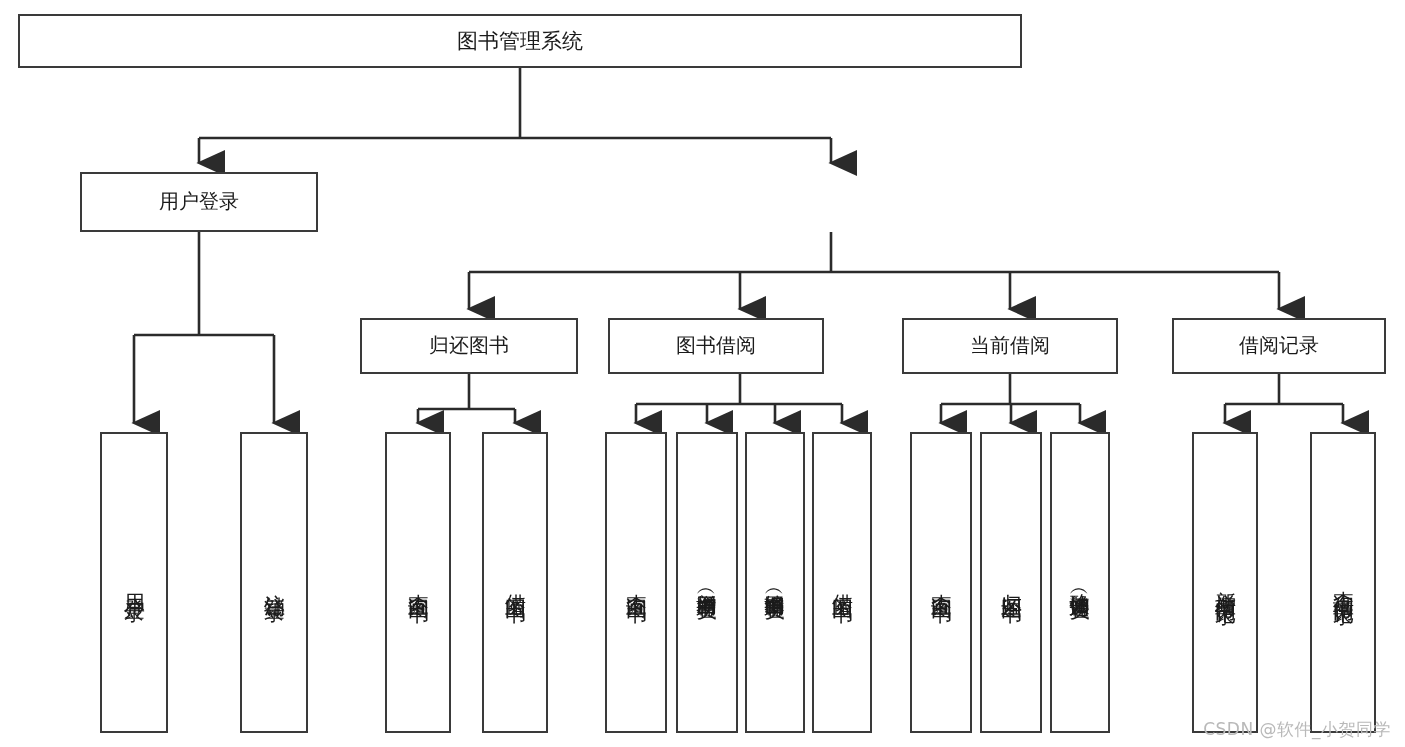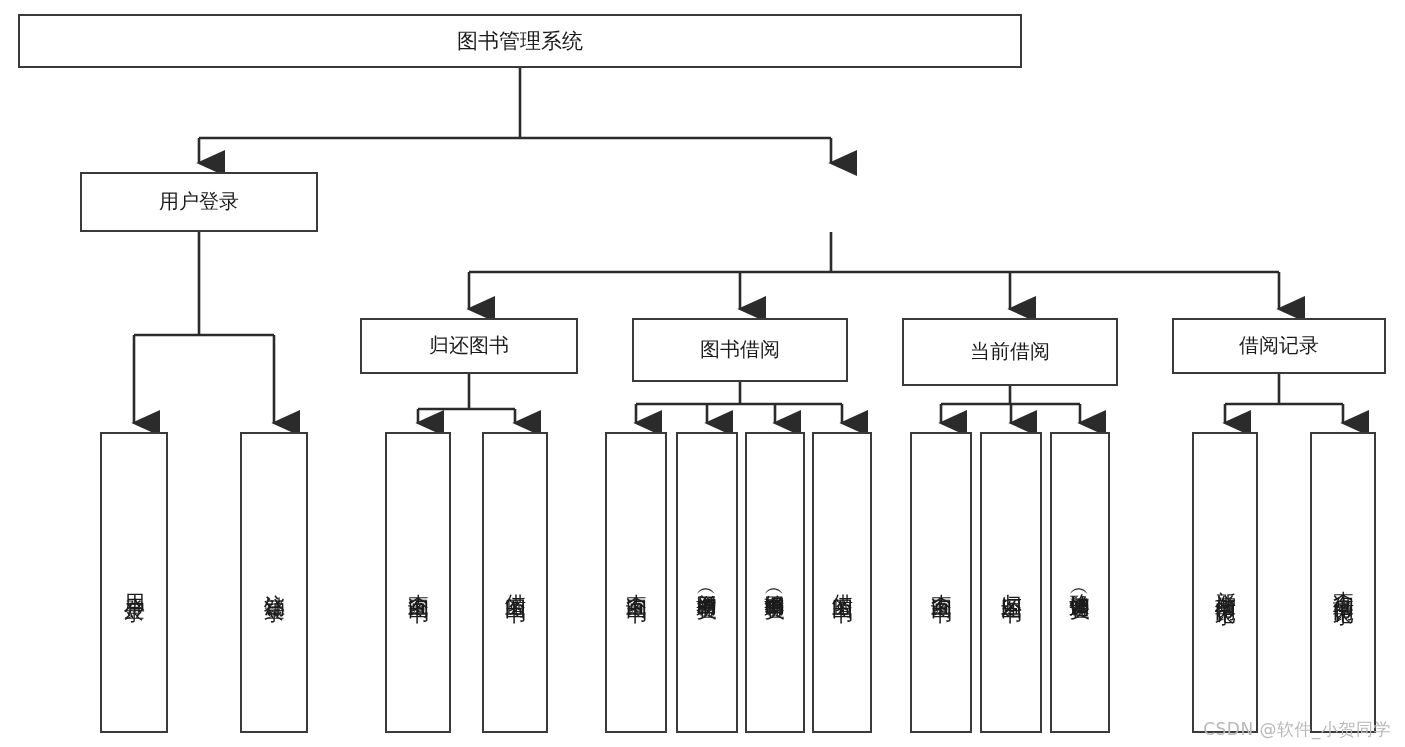--- a/index.html
+++ b/index.html
@@ -39,22 +39,22 @@
   #n-root .lbl{font-size:21px;}
 
   
   .lvl2 .lbl{font-size:20px;}
   #n-login{left:80px;top:172px;width:238px;height:60px;}
   #n-bookmgr{left:712px;top:172px;width:236px;height:60px;}
 
   
   .lvl3 .lbl{font-size:20px;}
   #n-newbook{left:360px;top:318px;width:218px;height:56px;}
-  #n-borrow{left:632px;top:318px;width:216px;height:64px;}
-  #n-current{left:902px;top:318px;width:216px;height:68px;}
+  #n-borrow{left:608px;top:318px;width:216px;height:56px;}
+  #n-current{left:902px;top:318px;width:216px;height:56px;}
   #n-record{left:1172px;top:318px;width:214px;height:56px;}
 
   
   .leaf{
     top:432px;height:301px;
     align-items:center;
     justify-content:center;
   }
   .leaf .lbl{
     writing-mode:vertical-rl;

